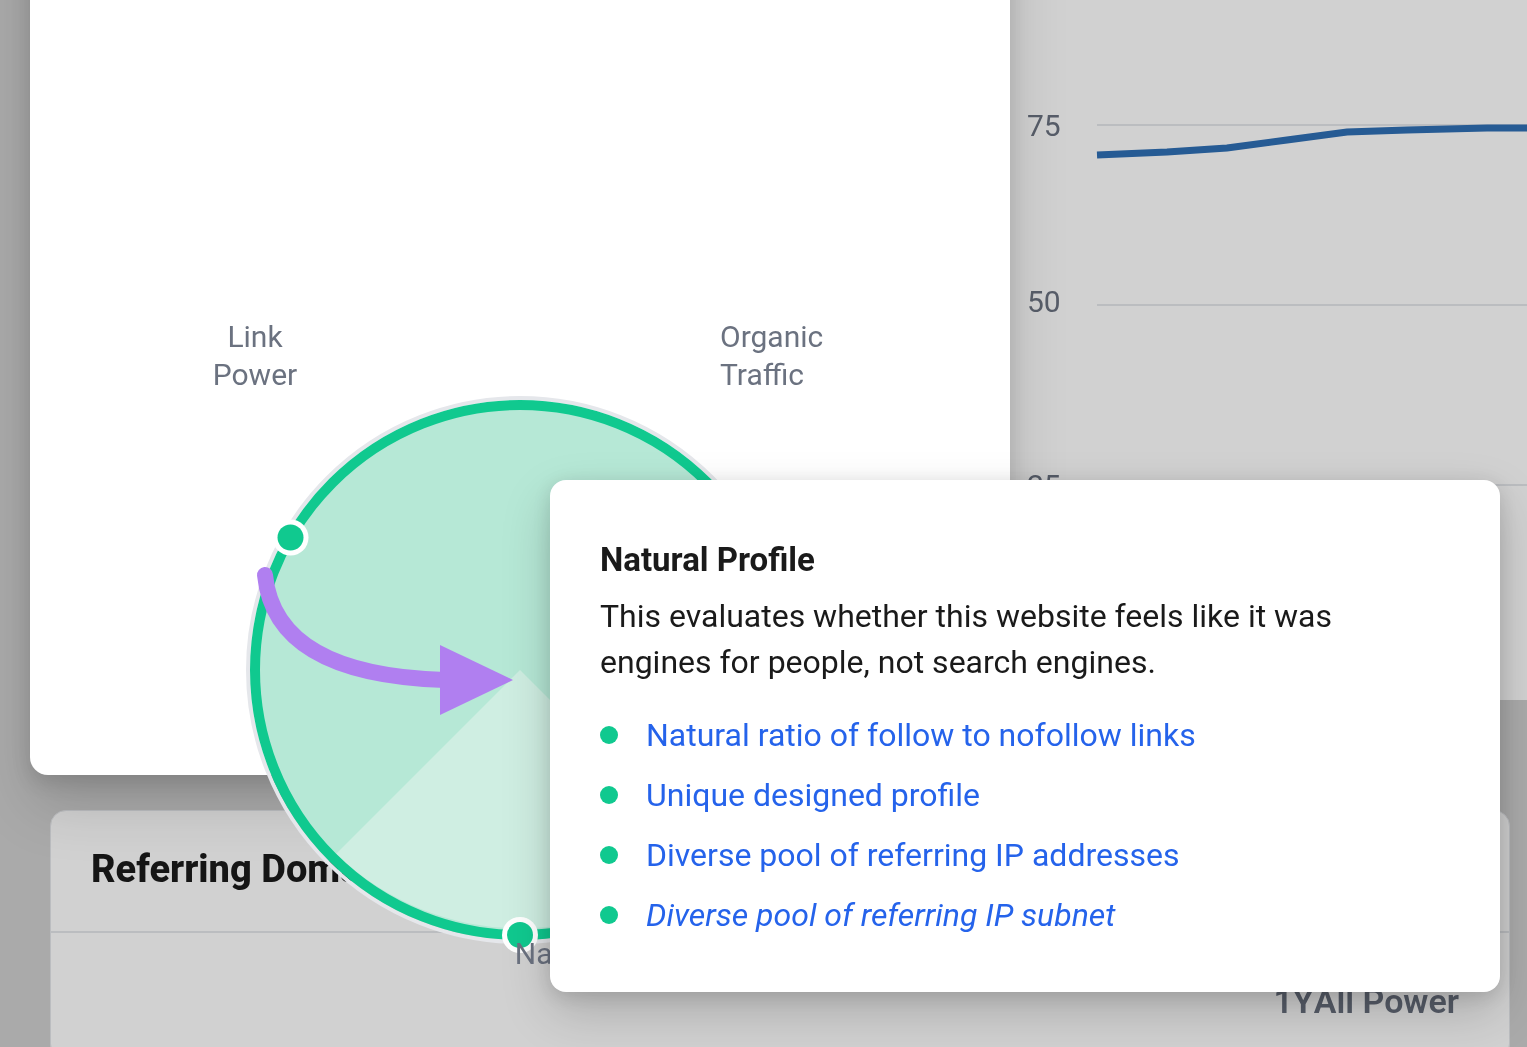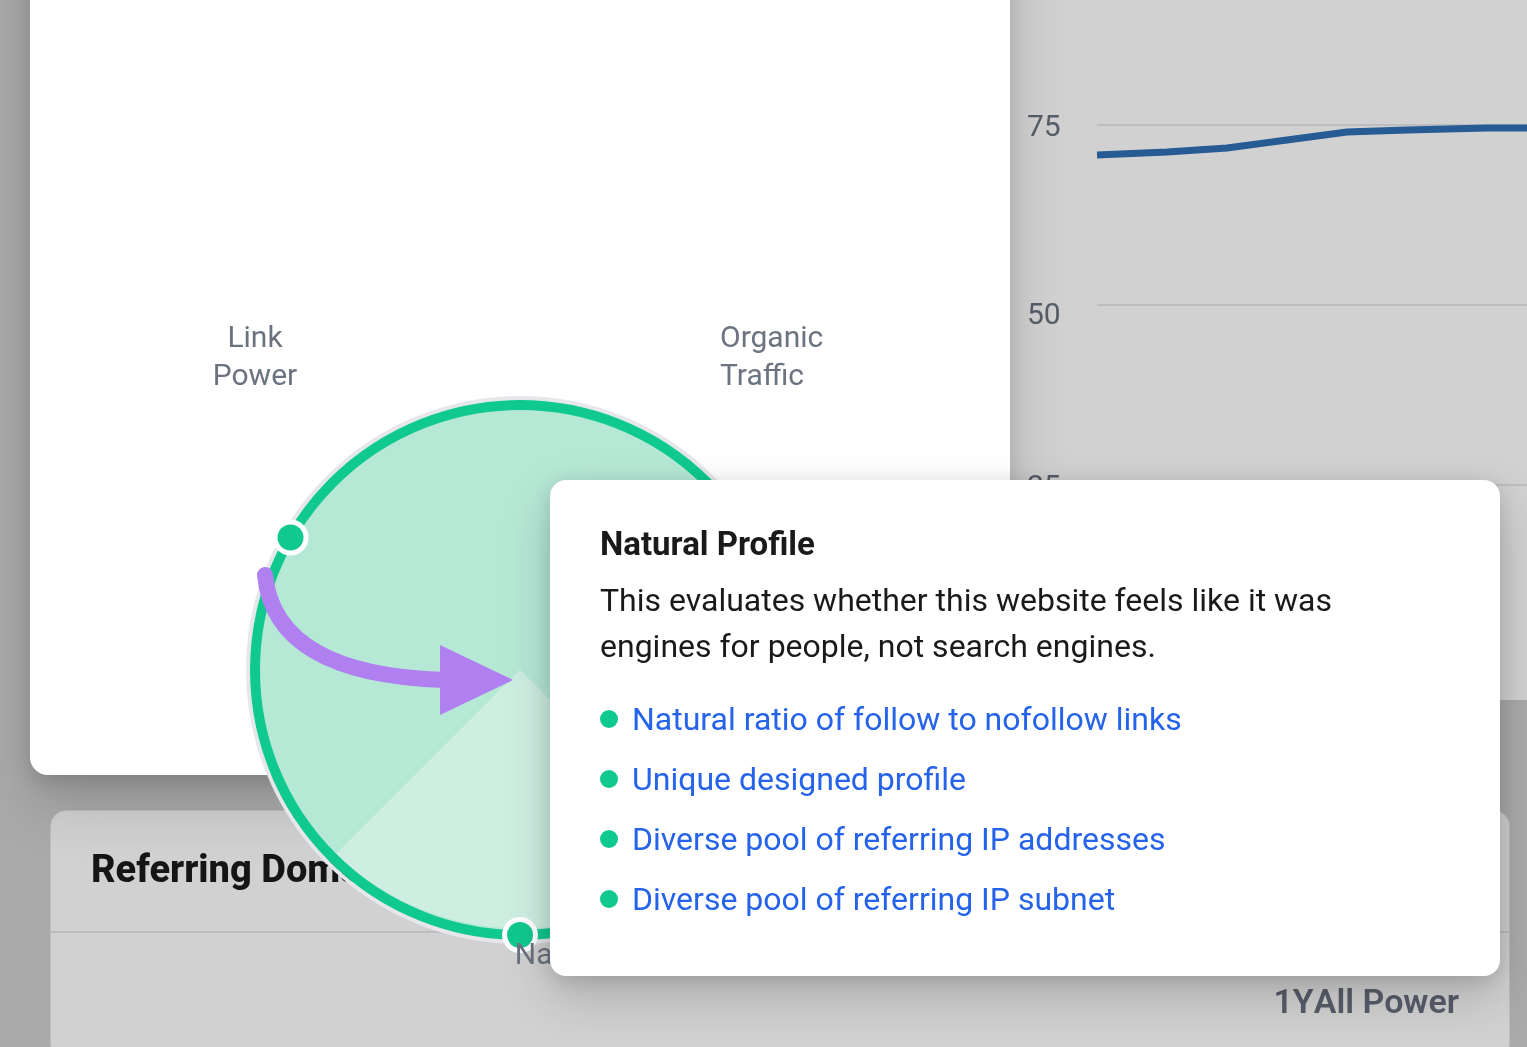--- a/index.html
+++ b/index.html
@@ -67,43 +67,43 @@
 
 
 .tooltip {
   position: absolute;
   left: 550px;
   top: 480px;
   width: 950px;
   background: #fff;
   border-radius: 16px;
   box-shadow: 0 20px 50px rgba(0,0,0,0.18), 0 4px 18px rgba(0,0,0,0.12);
-  padding: 44px 50px 46px 50px;
+  padding: 60px 50px 46px 50px;
   z-index: 30;
 }
 .tooltip-title {
   font-size: 33px;
   font-weight: 700;
   color: #1a1a1a;
   margin-bottom: 14px;
 }
 .tooltip-desc {
   font-size: 32px;
   line-height: 1.45;
   color: #1a1a1a;
   margin-bottom: 30px;
 }
 .tooltip-list { list-style: none; }
 .tooltip-list li {
   display: flex;
   align-items: center;
-  gap: 14px;
+  gap: 28px;
   margin-bottom: 22px;
 }
-.tooltip-list li:last-child { margin-bottom: 12px; }
+.tooltip-list li:last-child { margin-bottom: 12px; font-style: italic; }
 .bullet-dot {
   width: 18px;
   height: 18px;
   border-radius: 50%;
   background: #10c98f;
   flex-shrink: 0;
 }
 .tooltip-list a {
   color: #2563eb;
   text-decoration: none;
@@ -166,21 +166,21 @@
 <body>
 
 <div class="bg-linechart">
   <svg width="560" height="700">
     <line x1="130" y1="125" x2="560" y2="125" stroke="#e5e7eb" stroke-width="2"></line>
     <line x1="130" y1="305" x2="560" y2="305" stroke="#e5e7eb" stroke-width="2"></line>
     <line x1="130" y1="485" x2="560" y2="485" stroke="#e5e7eb" stroke-width="2"></line>
     <path d="M130 155 L200 152 L260 148 L320 140 L380 132 L440 130 L520 128 L560 128" fill="none" stroke="#2f6fb5" stroke-width="7"></path>
   </svg>
   <div class="ytick" style="left:60px; top:108px;">75</div>
-  <div class="ytick" style="left:60px; top:296px;">50</div>
+  <div class="ytick" style="left:60px; top:284px;">50</div>
   <div class="ytick" style="left:60px; top:468px;">25</div>
 </div>
 
 <div class="bg-card2">
   <div class="bg-card2-title">Referring Domains</div>
   <div class="bg-card2-sep"></div>
   <div class="bg-timerange">
     <span>1Y</span>
     <span>All Power</span>
   </div>

